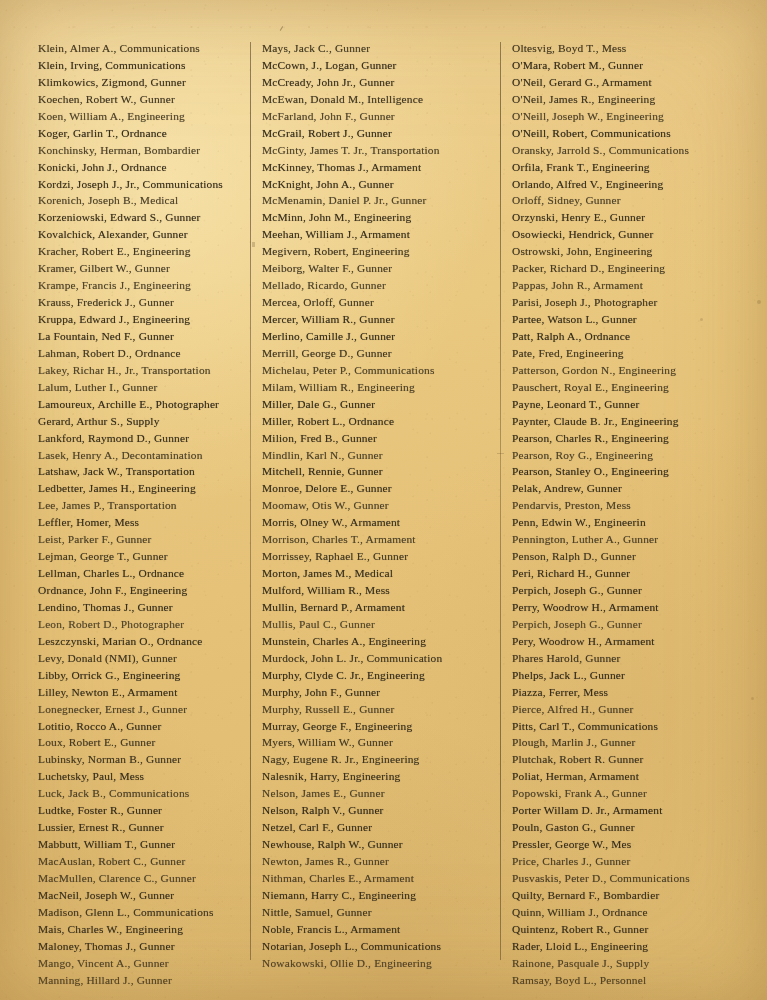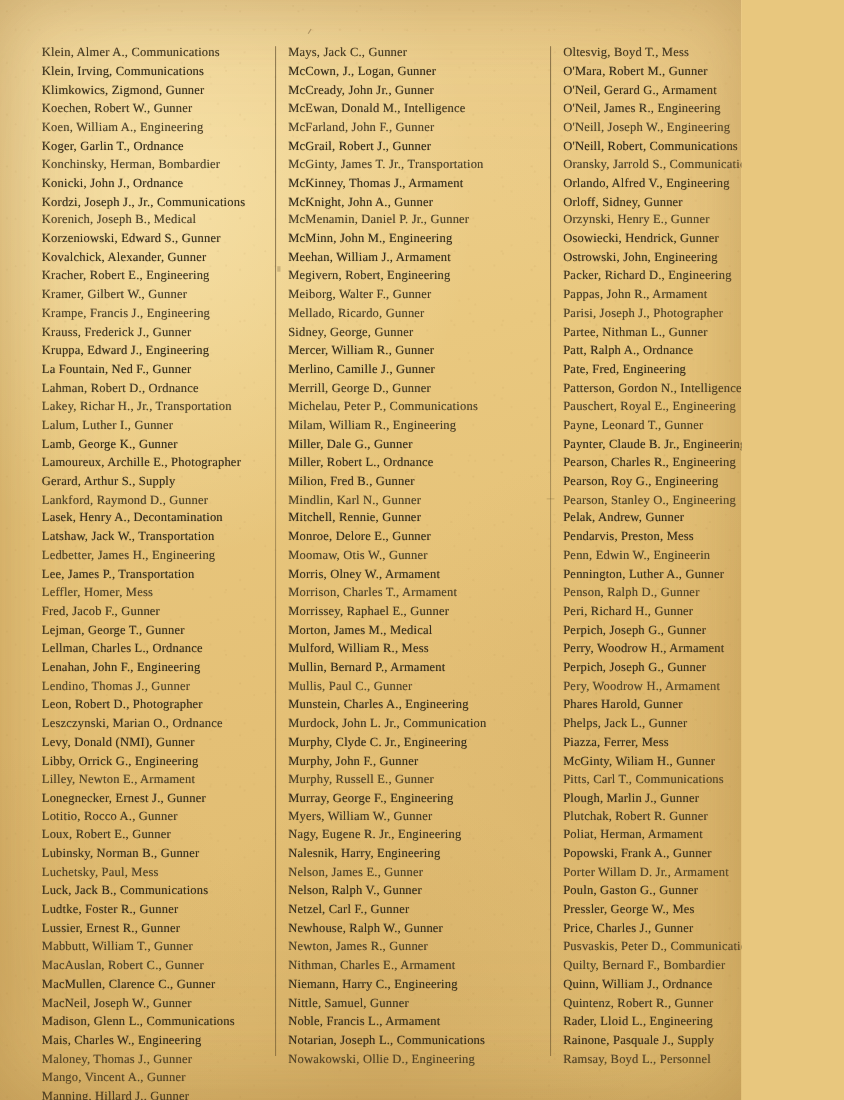--- a/index.html
+++ b/index.html
@@ -11,21 +11,21 @@
     width: 767px;
     height: 1000px;
     overflow: hidden;
     background-color: #e8c77e;
     font-family: "Liberation Serif", serif;
   }
 
   
   #paper-sheet {
     position: relative;
-    width: 674px;
+    width: 767px;
     height: 1000px;
     box-sizing: border-box;
     background-color: #e9c87f;
     background-image:
       radial-gradient(ellipse 70% 55% at 22% 18%, rgba(255,240,190,0.55) 0%, rgba(255,240,190,0) 60%),
       radial-gradient(ellipse 60% 50% at 82% 72%, rgba(214,175,104,0.45) 0%, rgba(214,175,104,0) 62%),
       radial-gradient(ellipse 48% 34% at 52% 96%, rgba(205,165,95,0.50) 0%, rgba(205,165,95,0) 70%),
       radial-gradient(ellipse 40% 28% at 6% 88%, rgba(208,170,100,0.40) 0%, rgba(208,170,100,0) 72%),
       radial-gradient(ellipse 44% 30% at 95% 10%, rgba(232,196,130,0.45) 0%, rgba(232,196,130,0) 70%),
       linear-gradient(168deg, #efd396 0%, #e9c87f 34%, #e4c076 62%, #dcb96f 100%);
@@ -154,33 +154,32 @@
           <li class="roster-entry">Kovalchick, Alexander, Gunner</li>
           <li class="roster-entry">Kracher, Robert E., Engineering</li>
           <li class="roster-entry">Kramer, Gilbert W., Gunner</li>
           <li class="roster-entry">Krampe, Francis J., Engineering</li>
           <li class="roster-entry">Krauss, Frederick J., Gunner</li>
           <li class="roster-entry">Kruppa, Edward J., Engineering</li>
           <li class="roster-entry">La Fountain, Ned F., Gunner</li>
           <li class="roster-entry">Lahman, Robert D., Ordnance</li>
           <li class="roster-entry">Lakey, Richar H., Jr., Transportation</li>
           <li class="roster-entry">Lalum, Luther I., Gunner</li>
-          <li class="roster-entry">Lamb, George K., Gunner</li>
           <li class="roster-entry">Lamoureux, Archille E., Photographer</li>
           <li class="roster-entry">Gerard, Arthur S., Supply</li>
           <li class="roster-entry">Lankford, Raymond D., Gunner</li>
           <li class="roster-entry">Lasek, Henry A., Decontamination</li>
           <li class="roster-entry">Latshaw, Jack W., Transportation</li>
           <li class="roster-entry">Ledbetter, James H., Engineering</li>
           <li class="roster-entry">Lee, James P., Transportation</li>
           <li class="roster-entry">Leffler, Homer, Mess</li>
-          <li class="roster-entry">Fred, Jacob F., Gunner</li>
+          <li class="roster-entry">Leist, Parker F., Gunner</li>
           <li class="roster-entry">Lejman, George T., Gunner</li>
           <li class="roster-entry">Lellman, Charles L., Ordnance</li>
-          <li class="roster-entry">Lenahan, John F., Engineering</li>
+          <li class="roster-entry">Ordnance, John F., Engineering</li>
           <li class="roster-entry">Lendino, Thomas J., Gunner</li>
           <li class="roster-entry">Leon, Robert D., Photographer</li>
           <li class="roster-entry">Leszczynski, Marian O., Ordnance</li>
           <li class="roster-entry">Levy, Donald (NMI), Gunner</li>
           <li class="roster-entry">Libby, Orrick G., Engineering</li>
           <li class="roster-entry">Lilley, Newton E., Armament</li>
           <li class="roster-entry">Lonegnecker, Ernest J., Gunner</li>
           <li class="roster-entry">Lotitio, Rocco A., Gunner</li>
           <li class="roster-entry">Loux, Robert E., Gunner</li>
           <li class="roster-entry">Lubinsky, Norman B., Gunner</li>
@@ -210,21 +209,21 @@
           <li class="roster-entry">McGrail, Robert J., Gunner</li>
           <li class="roster-entry">McGinty, James T. Jr., Transportation</li>
           <li class="roster-entry">McKinney, Thomas J., Armament</li>
           <li class="roster-entry">McKnight, John A., Gunner</li>
           <li class="roster-entry">McMenamin, Daniel P. Jr., Gunner</li>
           <li class="roster-entry">McMinn, John M., Engineering</li>
           <li class="roster-entry">Meehan, William J., Armament</li>
           <li class="roster-entry">Megivern, Robert, Engineering</li>
           <li class="roster-entry">Meiborg, Walter F., Gunner</li>
           <li class="roster-entry">Mellado, Ricardo, Gunner</li>
-          <li class="roster-entry">Sidney, George, Gunner</li>
+          <li class="roster-entry">Mercea, Orloff, Gunner</li>
           <li class="roster-entry">Mercer, William R., Gunner</li>
           <li class="roster-entry">Merlino, Camille J., Gunner</li>
           <li class="roster-entry">Merrill, George D., Gunner</li>
           <li class="roster-entry">Michelau, Peter P., Communications</li>
           <li class="roster-entry">Milam, William R., Engineering</li>
           <li class="roster-entry">Miller, Dale G., Gunner</li>
           <li class="roster-entry">Miller, Robert L., Ordnance</li>
           <li class="roster-entry">Milion, Fred B., Gunner</li>
           <li class="roster-entry">Mindlin, Karl N., Gunner</li>
           <li class="roster-entry">Mitchell, Rennie, Gunner</li>
@@ -262,52 +261,53 @@
 
     <div class="roster-column col-3">
       <ul class="roster-list" id="list-2">
           <li class="roster-entry">Oltesvig, Boyd T., Mess</li>
           <li class="roster-entry">O'Mara, Robert M., Gunner</li>
           <li class="roster-entry">O'Neil, Gerard G., Armament</li>
           <li class="roster-entry">O'Neil, James R., Engineering</li>
           <li class="roster-entry">O'Neill, Joseph W., Engineering</li>
           <li class="roster-entry">O'Neill, Robert, Communications</li>
           <li class="roster-entry">Oransky, Jarrold S., Communications</li>
+          <li class="roster-entry">Orfila, Frank T., Engineering</li>
           <li class="roster-entry">Orlando, Alfred V., Engineering</li>
           <li class="roster-entry">Orloff, Sidney, Gunner</li>
           <li class="roster-entry">Orzynski, Henry E., Gunner</li>
           <li class="roster-entry">Osowiecki, Hendrick, Gunner</li>
           <li class="roster-entry">Ostrowski, John, Engineering</li>
           <li class="roster-entry">Packer, Richard D., Engineering</li>
           <li class="roster-entry">Pappas, John R., Armament</li>
           <li class="roster-entry">Parisi, Joseph J., Photographer</li>
-          <li class="roster-entry">Partee, Nithman L., Gunner</li>
+          <li class="roster-entry">Partee, Watson L., Gunner</li>
           <li class="roster-entry">Patt, Ralph A., Ordnance</li>
           <li class="roster-entry">Pate, Fred, Engineering</li>
-          <li class="roster-entry">Patterson, Gordon N., Intelligence</li>
+          <li class="roster-entry">Patterson, Gordon N., Engineering</li>
           <li class="roster-entry">Pauschert, Royal E., Engineering</li>
           <li class="roster-entry">Payne, Leonard T., Gunner</li>
           <li class="roster-entry">Paynter, Claude B. Jr., Engineering</li>
           <li class="roster-entry">Pearson, Charles R., Engineering</li>
           <li class="roster-entry">Pearson, Roy G., Engineering</li>
           <li class="roster-entry">Pearson, Stanley O., Engineering</li>
           <li class="roster-entry">Pelak, Andrew, Gunner</li>
           <li class="roster-entry">Pendarvis, Preston, Mess</li>
           <li class="roster-entry">Penn, Edwin W., Engineerin</li>
           <li class="roster-entry">Pennington, Luther A., Gunner</li>
           <li class="roster-entry">Penson, Ralph D., Gunner</li>
           <li class="roster-entry">Peri, Richard H., Gunner</li>
           <li class="roster-entry">Perpich, Joseph G., Gunner</li>
           <li class="roster-entry">Perry, Woodrow H., Armament</li>
           <li class="roster-entry">Perpich, Joseph G., Gunner</li>
           <li class="roster-entry">Pery, Woodrow H., Armament</li>
           <li class="roster-entry">Phares Harold, Gunner</li>
           <li class="roster-entry">Phelps, Jack L., Gunner</li>
           <li class="roster-entry">Piazza, Ferrer, Mess</li>
-          <li class="roster-entry">McGinty, Wiliam H., Gunner</li>
+          <li class="roster-entry">Pierce, Alfred H., Gunner</li>
           <li class="roster-entry">Pitts, Carl T., Communications</li>
           <li class="roster-entry">Plough, Marlin J., Gunner</li>
           <li class="roster-entry">Plutchak, Robert R. Gunner</li>
           <li class="roster-entry">Poliat, Herman, Armament</li>
           <li class="roster-entry">Popowski, Frank A., Gunner</li>
           <li class="roster-entry">Porter Willam D. Jr., Armament</li>
           <li class="roster-entry">Pouln, Gaston G., Gunner</li>
           <li class="roster-entry">Pressler, George W., Mes</li>
           <li class="roster-entry">Price, Charles J., Gunner</li>
           <li class="roster-entry">Pusvaskis, Peter D., Communications</li>

